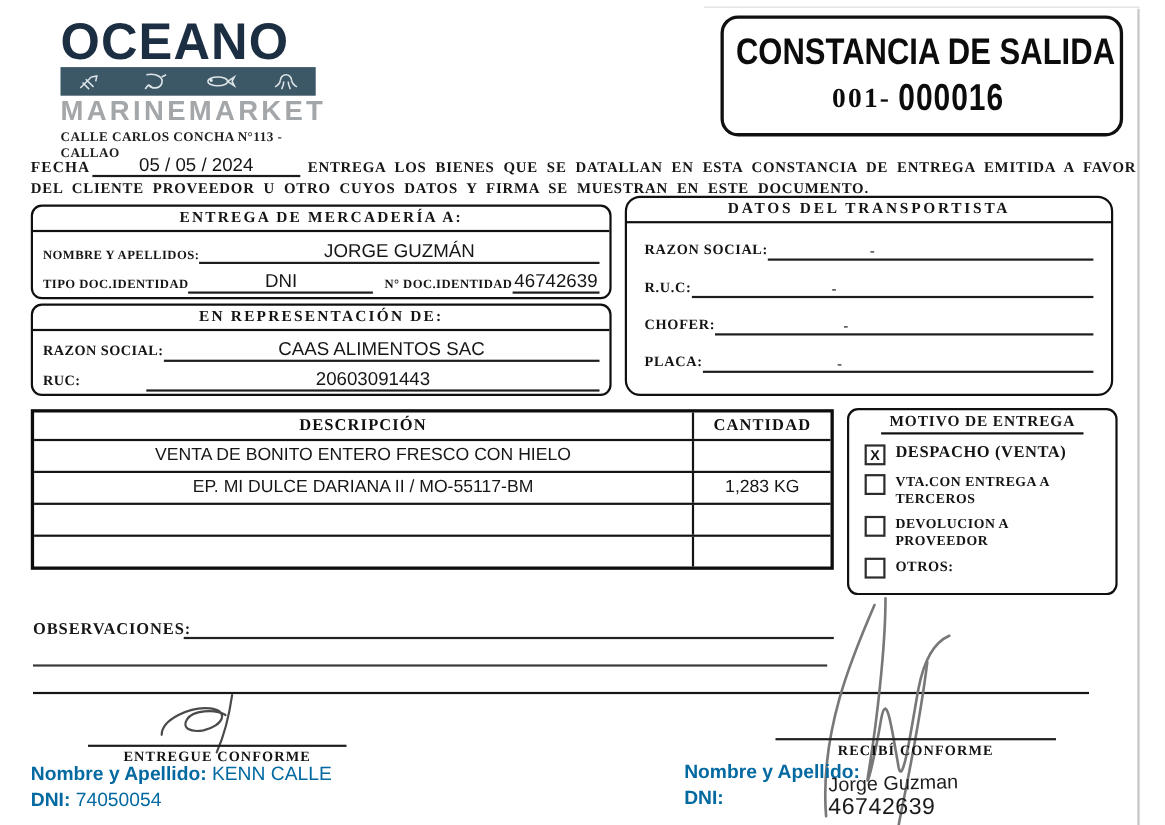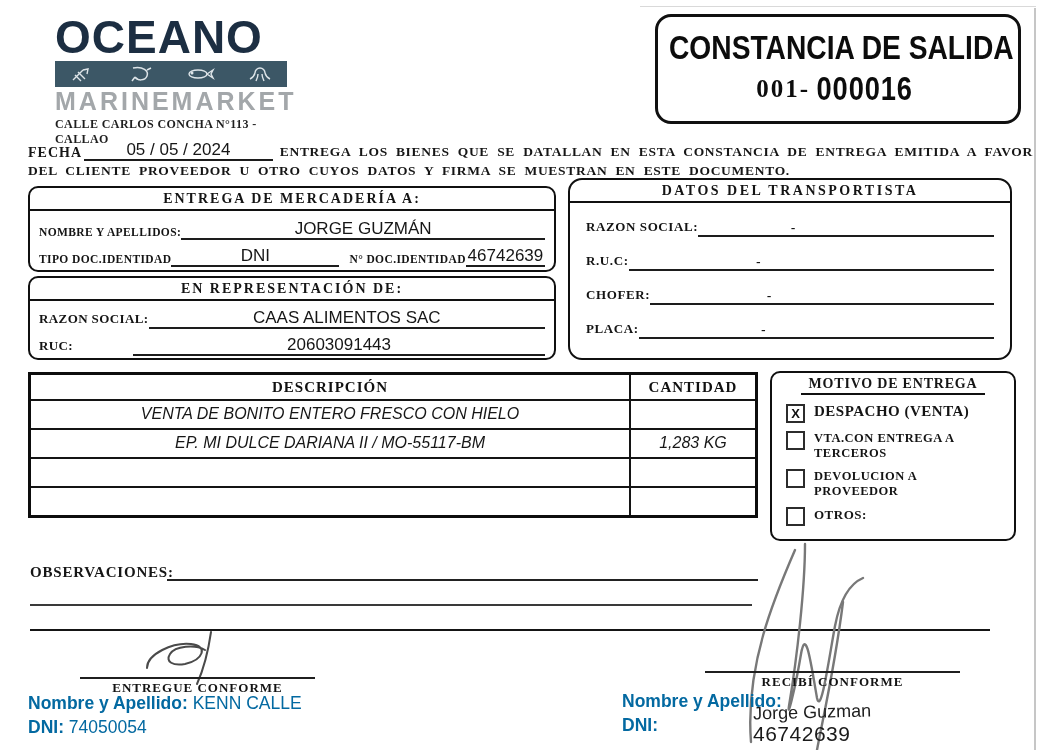--- a/index.html
+++ b/index.html
@@ -63,21 +63,21 @@
   .box-transp .lab{font-size:13px;letter-spacing:0.6px;}
   .box-transp .fill{font-size:14px;line-height:14px;padding-right:26%;}
 
   
   .items{position:absolute;left:28px;top:372px;width:724px;border:3px solid #0d0d0d;background:#fff;}
   .itr{display:flex;}
   .itr > div{box-sizing:border-box;}
   .c-desc{width:600px;border-right:2px solid #141414;text-align:center;}
   .c-qty{flex:1;text-align:center;}
   .ithead > div{font-weight:700;font-size:15px;letter-spacing:1px;padding:4px 0 3px 0;color:#101010;}
-  .itbody{border-top:2px solid #141414;font-style:italic;}
+  .itbody{border-top:2px solid #141414;}
   .itbody > div{font-family:"Liberation Sans",sans-serif;font-size:16px;padding:4px 0 3px 0;min-height:27px;}
 
   
   .box-motivo{left:770px;top:371px;width:242px;height:166px;border-radius:10px;}
   .box-motivo .hd2{text-align:center;font-weight:700;font-size:14px;letter-spacing:0.8px;padding-top:3px;}
   .box-motivo .hd2 span{display:inline-block;border-bottom:2px solid #101010;padding:0 8px 1px 8px;}
   .opt{display:flex;align-items:flex-start;margin:8px 0 0 14px;}
   .cb{width:15px;height:15px;border:2.2px solid #2c2c2c;margin-right:9px;flex:0 0 auto;
     font-family:"Liberation Sans",sans-serif;font-weight:700;font-size:13px;line-height:15px;text-align:center;color:#111;}
   .opt .olab{font-weight:700;font-size:12.5px;letter-spacing:0.5px;line-height:15px;color:#141414;}

